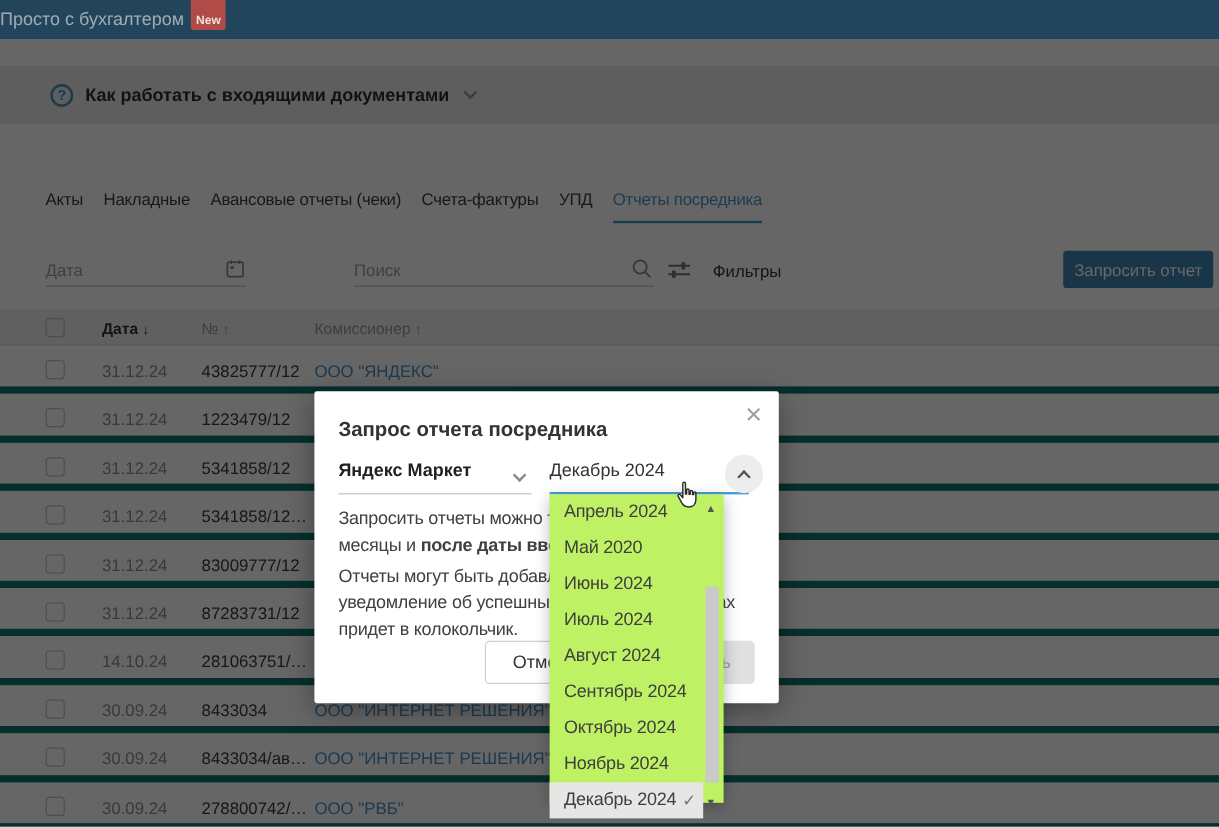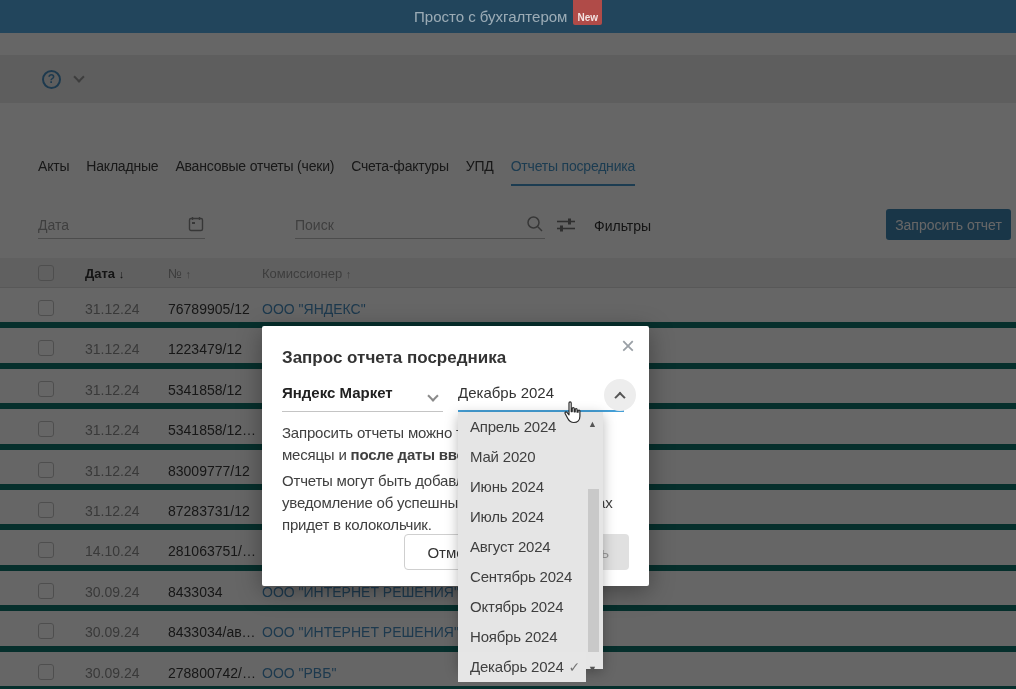--- a/index.html
+++ b/index.html
@@ -1,21 +1,21 @@
 <!DOCTYPE html>
 <html><head>
 <meta charset="utf-8">
 <style>
   * { margin:0; padding:0; box-sizing:border-box; }
   body { font-family:"Liberation Sans", sans-serif; background:#888; }
   #stage { position:relative; width:1016px; height:689px; background:#fff; overflow:hidden; }
 
   
   .topbar { position:absolute; left:0; top:0; width:1016px; height:33px; background:#22455c;
-            display:flex; align-items:center; justify-content:center; z-index:1; }
+            display:flex; align-items:center; justify-content:flex-start; z-index:1; }
   .topbar-title { color:rgba(255,255,255,.55); font-size:15px; }
   .new-badge { display:inline-block; margin-left:6px; transform:translateY(-6px);
                background:#b04b48; color:#f3e2e1; font-size:10px; font-weight:bold;
                padding:15px 4px 2px; border-radius:2px; }
 
   
   .overlay { position:absolute; left:0; top:33px; width:1016px; height:656px;
              background:rgba(0,0,0,.60); z-index:5; }
 
   
@@ -78,21 +78,21 @@
          letter-spacing:-0.2px; }
   #m-p1 { top:96px; }
   #m-p2 { top:144px; }
   .m-actions { position:absolute; right:20px; top:208px; display:flex; gap:12px; }
   .btn-cancel { height:36px; padding:0 22px; background:#fff; border:1px solid #cfcfcf; border-radius:4px;
                 font-size:15px; color:#333; font-family:inherit; cursor:pointer; }
   .btn-submit { height:36px; padding:0 20px; background:#e0e0e0; border:none; border-radius:4px;
                 font-size:15px; color:#9b9b9b; font-family:inherit; }
 
   
-  .dropdown { position:absolute; left:458px; top:412px; width:145px; height:257px; background:#e5e5e5;
+  .dropdown { position:absolute; left:458px; top:412px; width:145px; height:257px; background:#bef264;
               box-shadow:0 3px 12px rgba(0,0,0,.28); z-index:11; }
   .dd-item { position:relative; height:30px; line-height:30px; padding-left:12px; font-size:15px;
              color:#3f3f3f; width:128px; cursor:pointer; letter-spacing:-0.2px; }
   .dd-item.selected { background:#e6e6e6; }
   .dd-check { position:absolute; right:6px; top:0; color:#757575; font-size:14px; }
   .dd-scroll { position:absolute; right:2px; top:2px; width:15px; height:265px; }
   .dd-arrow { position:absolute; left:2px; font-size:9px; color:#555; cursor:pointer; }
   .dd-arrow.up { top:5px; }
   .dd-arrow.down { bottom:5px; }
   .dd-thumb { position:absolute; right:2px; top:75px; width:11px; height:163px; background:#c9c9c9;
@@ -106,20 +106,21 @@
 
 <div id="stage">
 
   <div class="topbar">
     <span class="topbar-title">Просто с бухгалтером</span>
     <span class="new-badge">New</span>
   </div>
 
   <div class="help-strip">
     <span class="q-icon">?</span>
+    <span class="help-title">Как работать с входящими документами</span>
     <span class="chev help-chev"></span>
   </div>
 
   <div class="tabs">
     <span class="tab">Акты</span>
     <span class="tab">Накладные</span>
     <span class="tab">Авансовые отчеты (чеки)</span>
     <span class="tab">Счета-фактуры</span>
     <span class="tab">УПД</span>
     <span class="tab active">Отчеты посредника</span>
@@ -159,21 +160,21 @@
     </span>
     <span class="th" style="left:262px;">
       <span>Комиссионер</span> <span class="sort">↑</span>
     </span>
   </div>
 
   <div class="rows">
     <div class="trow">
       <span class="checkbox"></span>
       <span class="cell c-date">31.12.24</span>
-      <span class="cell c-num">76789905/12</span>
+      <span class="cell c-num">43825777/12</span>
       <a class="cell c-comp">ООО "ЯНДЕКС"</a>
     </div>
     <div class="trow">
       <span class="checkbox"></span>
       <span class="cell c-date">31.12.24</span>
       <span class="cell c-num">1223479/12</span>
       <a class="cell c-comp"></a>
     </div>
     <div class="trow">
       <span class="checkbox"></span>

